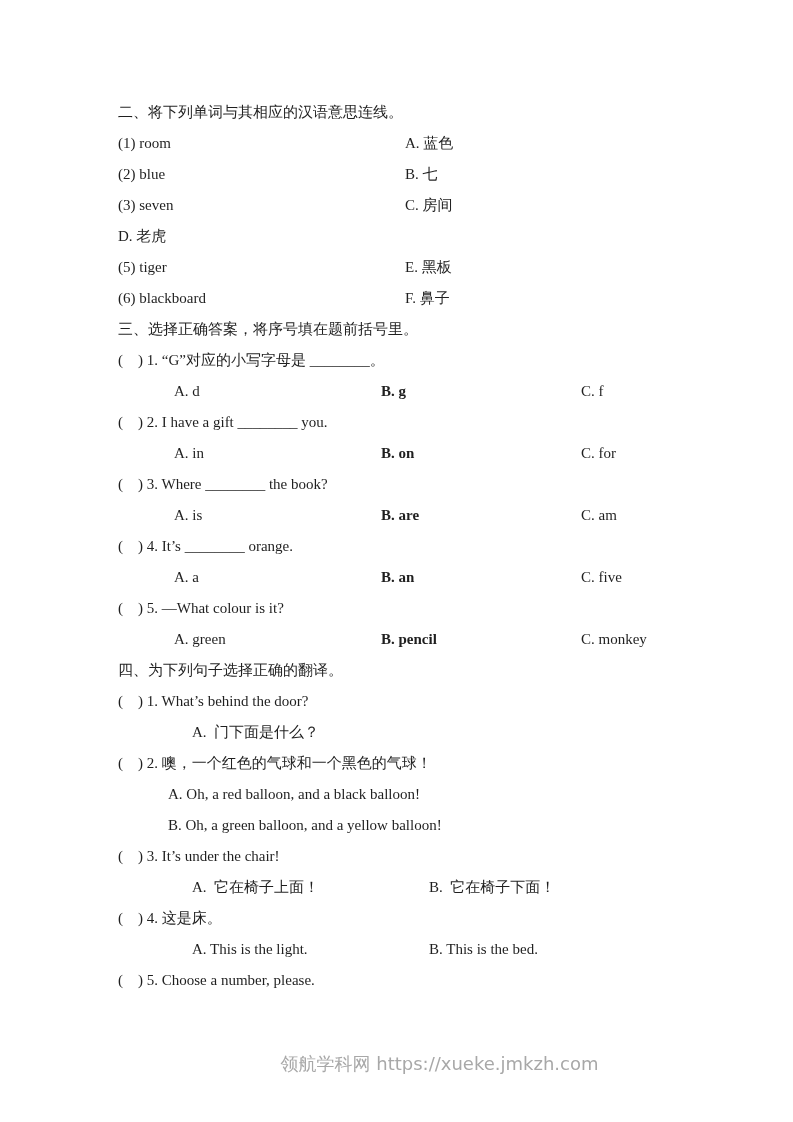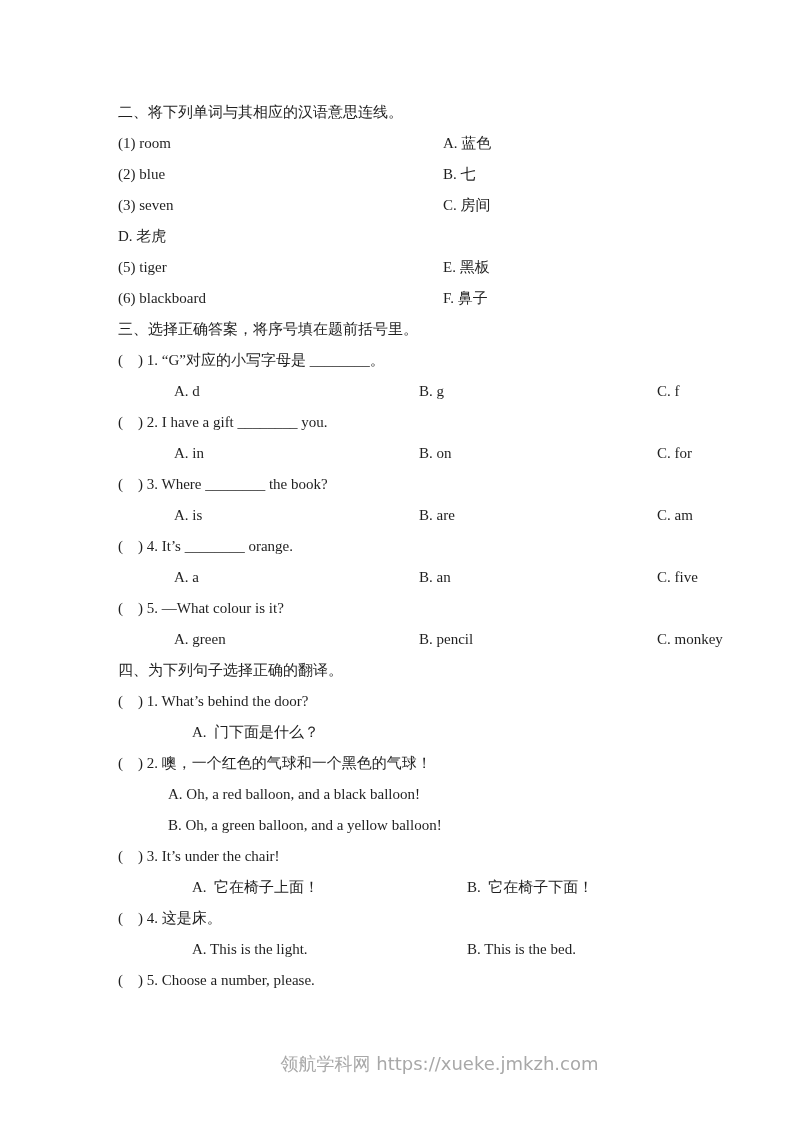--- a/index.html
+++ b/index.html
@@ -14,27 +14,27 @@
     left: 118px; top: 97px;
     width: 615px;
     color: #1f1f1f;
     font-family: "Liberation Serif", "DejaVu Serif", serif;
     font-size: 15px;
   }
   .line {
     height: 31px; line-height: 31px;
     white-space: pre;
   }
-  .line.flex { display: flex; gap: 38px; }
+  .line.flex { display: flex; }
   .line span { white-space: pre; }
   
   .mleft { width: 287px; }
   
   .opt3 .oA { margin-left: 56px; width: 207px; }
-  .opt3 .oB { width: 200px; }
+  .opt3 .oB { width: 200px; font-weight: bold; }
   
   .opt4 .oA { margin-left: 74px; width: 237px; }
   .indent { padding-left: 50px; }
   .footer {
     position: absolute;
     top: 1050px; left: 0;
     width: 793px;
     text-align: center;
     transform: translateX(43px);
     color: #a8a8a8;

